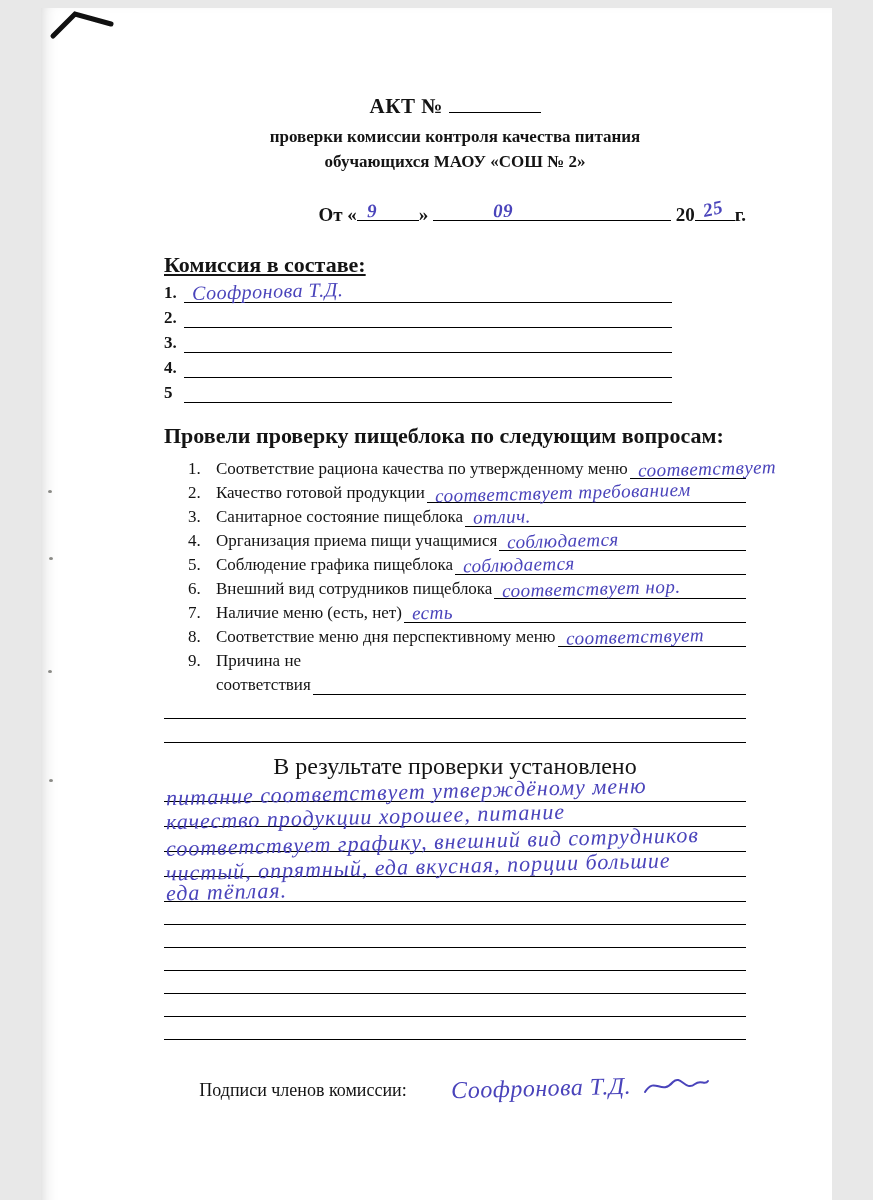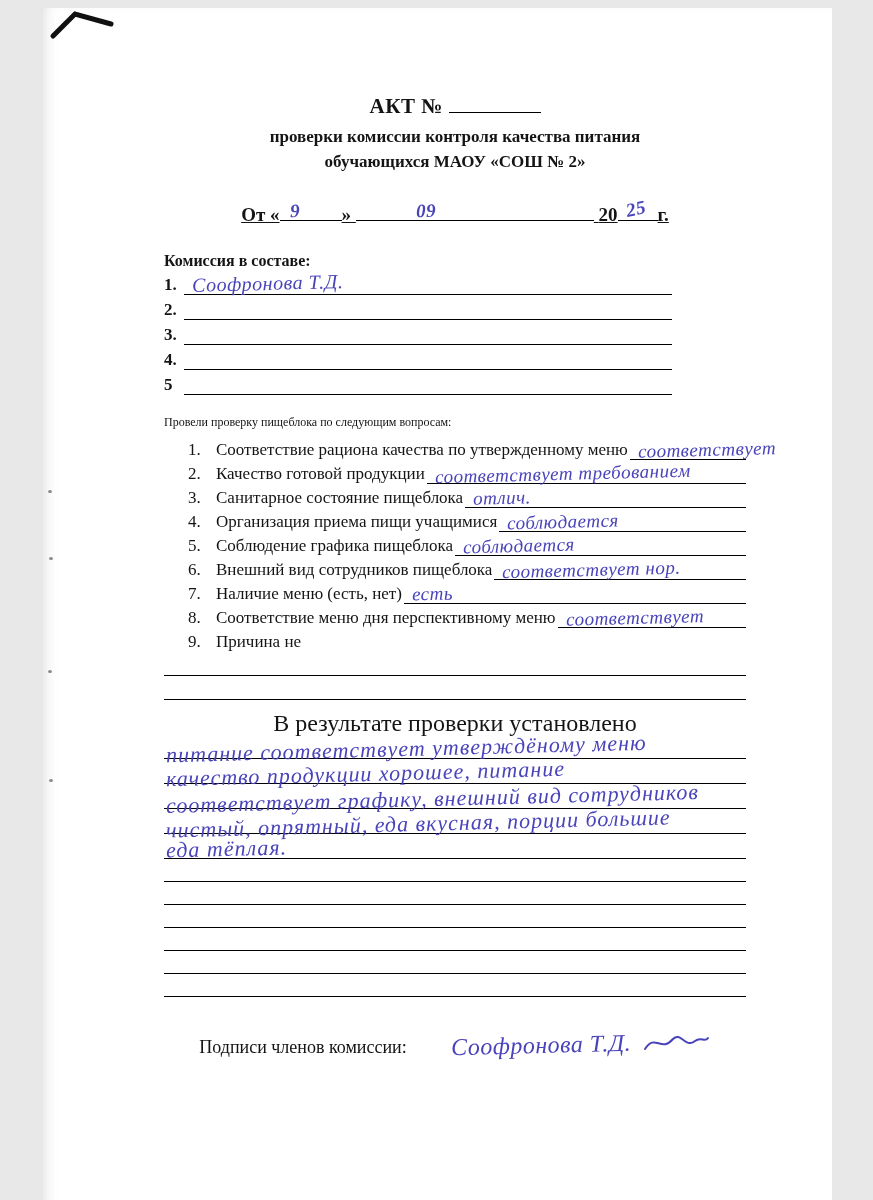--- a/index.html
+++ b/index.html
@@ -17,45 +17,45 @@
     position:absolute;
     left:123px;right:86px;top:86px;
   }
   
   .title{ text-align:center; font-weight:bold; }
   .title .t1{ font-size:21px; margin-bottom:5px; letter-spacing:.5px;}
   .title .t2,.title .t3{ font-size:17px; line-height:25px;}
   .blank{ display:inline-block; border-bottom:1.6px solid #000; vertical-align:baseline; position:relative;}
   .blank-title{ width:92px; height:14px;}
   
-  .dateline{ text-align:center; margin-top:30px; font-size:19px; font-weight:bold;text-decoration:underline;}
+  .dateline{ text-align:right; margin-top:30px; font-size:19px; font-weight:bold;}
   .blank-day{ width:62px; height:16px;}
   .blank-month{ width:238px; height:16px;}
   .blank-year{ width:40px; height:16px;}
   
   .hw{
     font-family:"Liberation Serif","DejaVu Serif",serif;
     font-style:italic;
     color:#4a44bb;
     display:inline-block;
     transform:rotate(-1.5deg);
     letter-spacing:.5px;
     white-space:nowrap;
   }
   .blank .hw{ position:absolute; left:10px; bottom:-2px; font-size:19px;}
   .blank-month .hw{ left:60px;}
   .blank-year .hw{ left:8px; bottom:0; transform:rotate(-12deg); }
   
-  .sect-head{ font-weight:bold; font-size:16px; margin-top:26px;}
+  .sect-head{ font-weight:bold; font-size:22px; margin-top:26px;text-decoration:underline;}
   .commission-row{ display:flex; align-items:flex-end; height:25px; font-size:17px; font-weight:bold;}
   .commission-row .num{ width:20px;}
   .commission-row .line{ width:488px; border-bottom:1.6px solid #000; height:22px; position:relative;}
   .commission-row .line .hw{ position:absolute; left:8px; bottom:-1px; font-size:20px; font-weight:normal;}
   
-  .q-head{ font-weight:normal; font-size:12px; margin-top:20px; margin-bottom:6px;}
+  .q-head{ font-weight:bold; font-size:22px; margin-top:20px; margin-bottom:6px;}
   .q-row{ display:flex; align-items:flex-end; height:24px; font-size:17px; margin-left:24px;}
   .q-row .num{ width:28px;}
   .q-row .label{ white-space:nowrap;}
   .q-row .line{ flex:1; border-bottom:1.6px solid #000; height:21px; position:relative; margin-left:2px;}
   .q-row .line .hw{ position:absolute; left:8px; bottom:-2px; font-size:19px;}
   .rule{ border-bottom:1.6px solid #000; height:23px; position:relative;}
   .rule .hw{ position:absolute; left:2px; bottom:-4px; font-size:22px;}
   
   .result-head{ font-size:24px; margin-top:10px; height:24px;text-align:center;}
   .result-line{ height:24px;}
@@ -188,20 +188,27 @@
       <span class="label">Соответствие меню дня перспективному меню</span>
       <span class="line">
           <span class="hw">соответствует</span>
         </span>
     </div>
 
     <div class="q-row" style="border:none;">
       <span class="num">9.</span>
       <span class="label">Причина не</span>
     </div>
+    <div class="q-row">
+      <span class="num"></span>
+      <span class="label">соответствия</span>
+      <span class="line">
+          <span class="hw"></span>
+        </span>
+    </div>
     <div class="rule"></div>
     <div class="rule"></div>
 
     <div class="result-head">В результате проверки установлено</div>
     <div class="rule result-line">
         <span class="hw">питание соответствует утверждёному меню</span>
       </div>
     <div class="rule result-line">
         <span class="hw">качество продукции хорошее, питание</span>
       </div>

